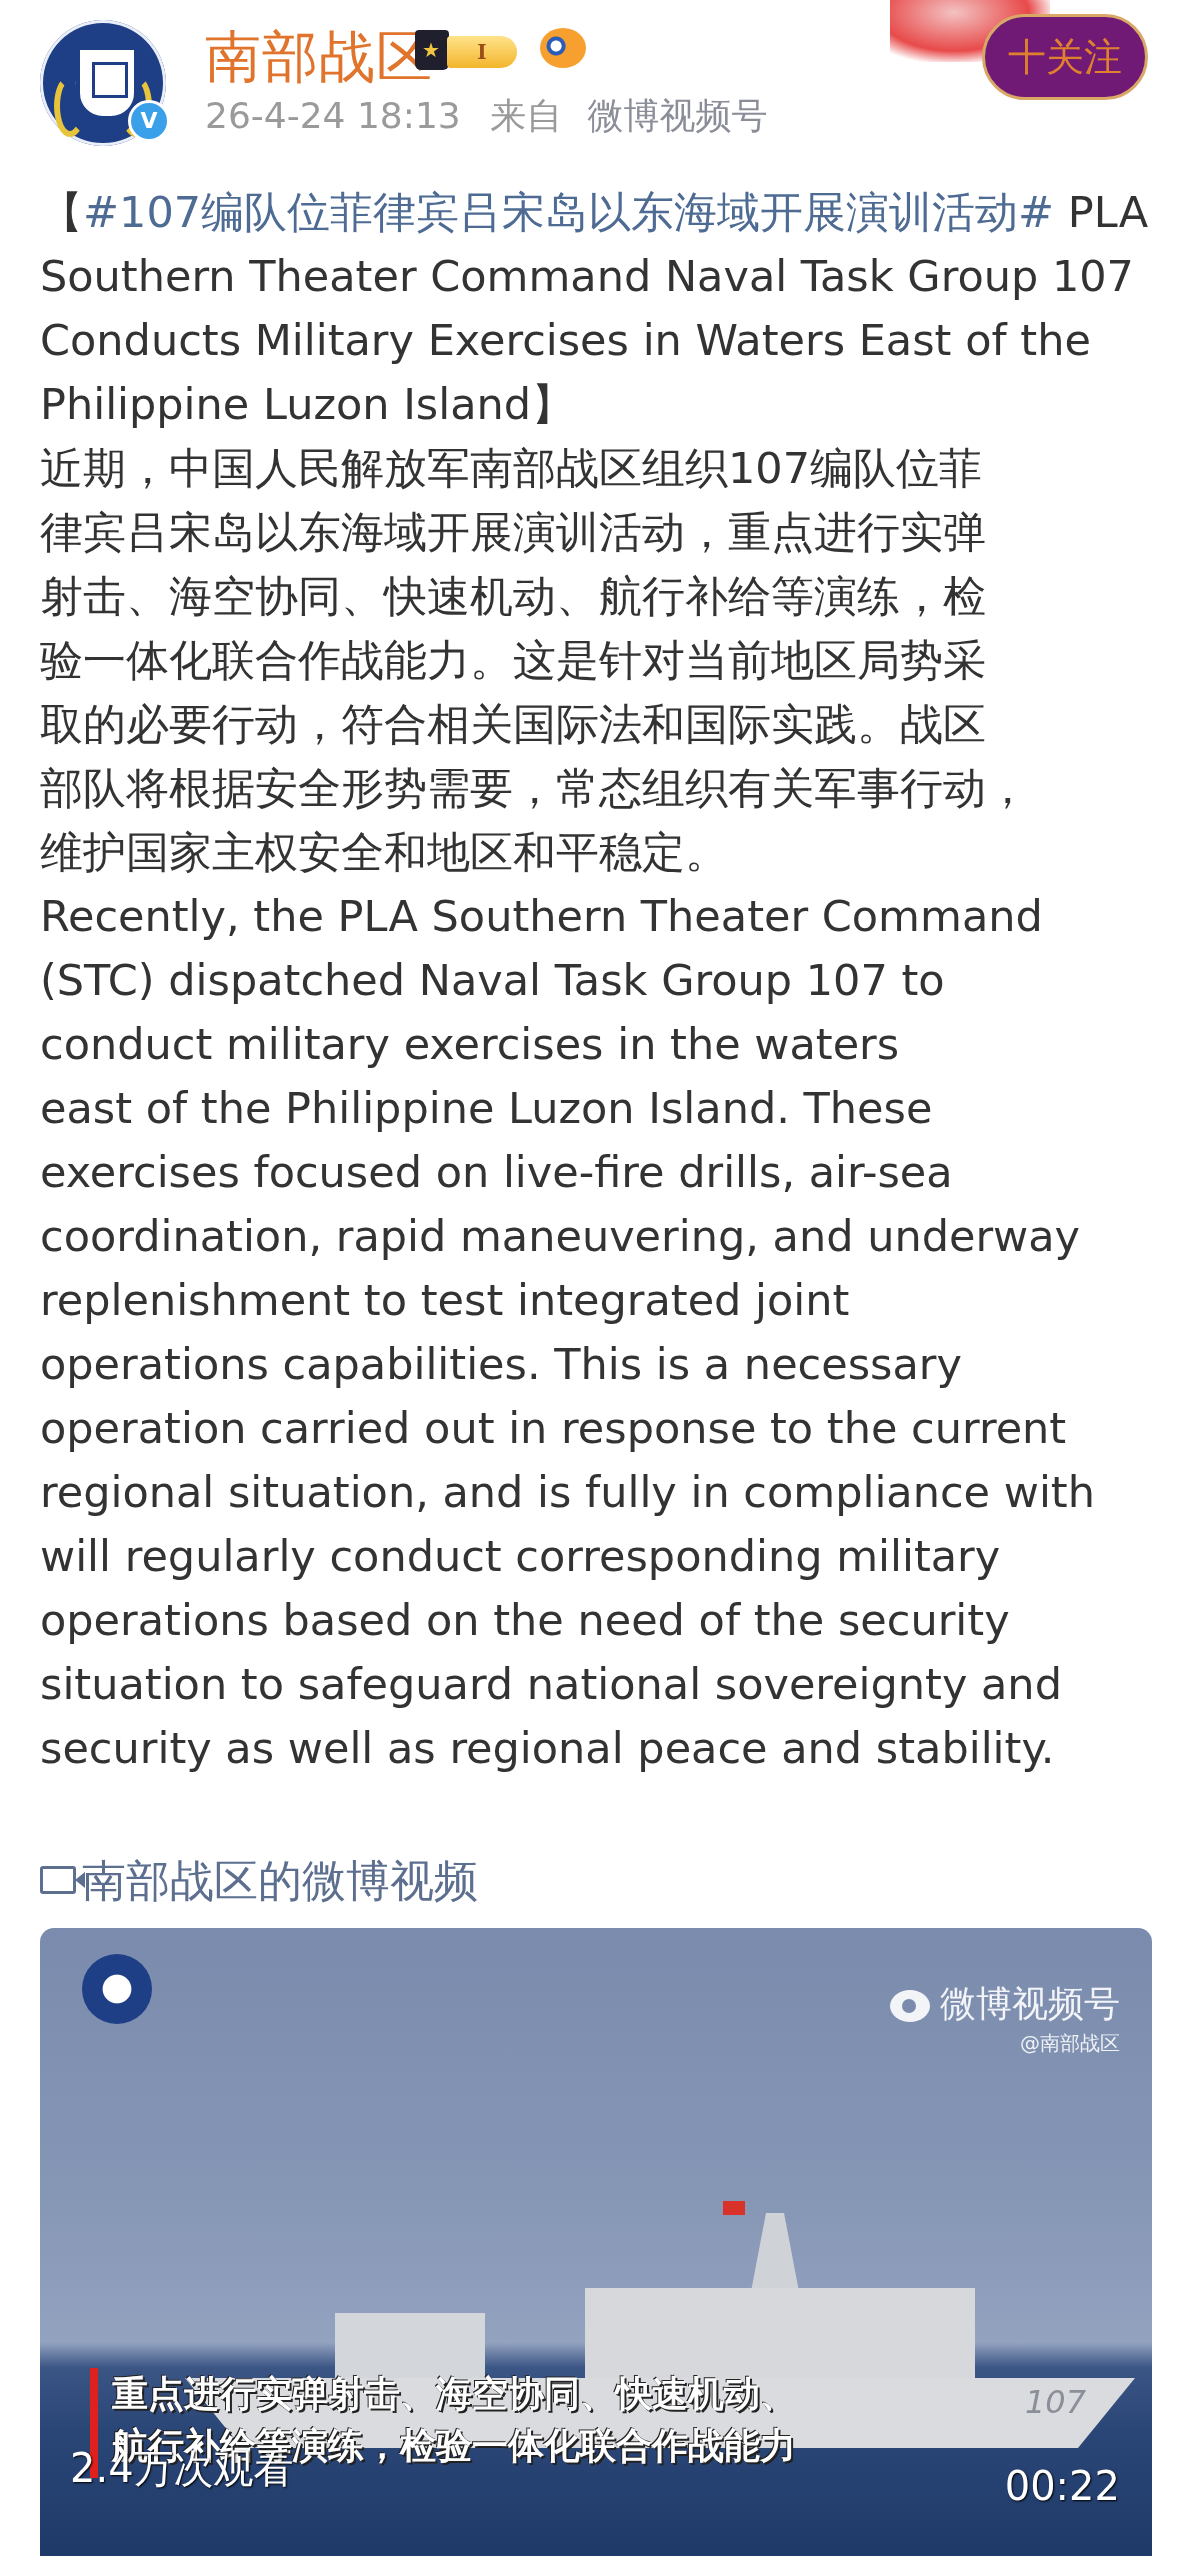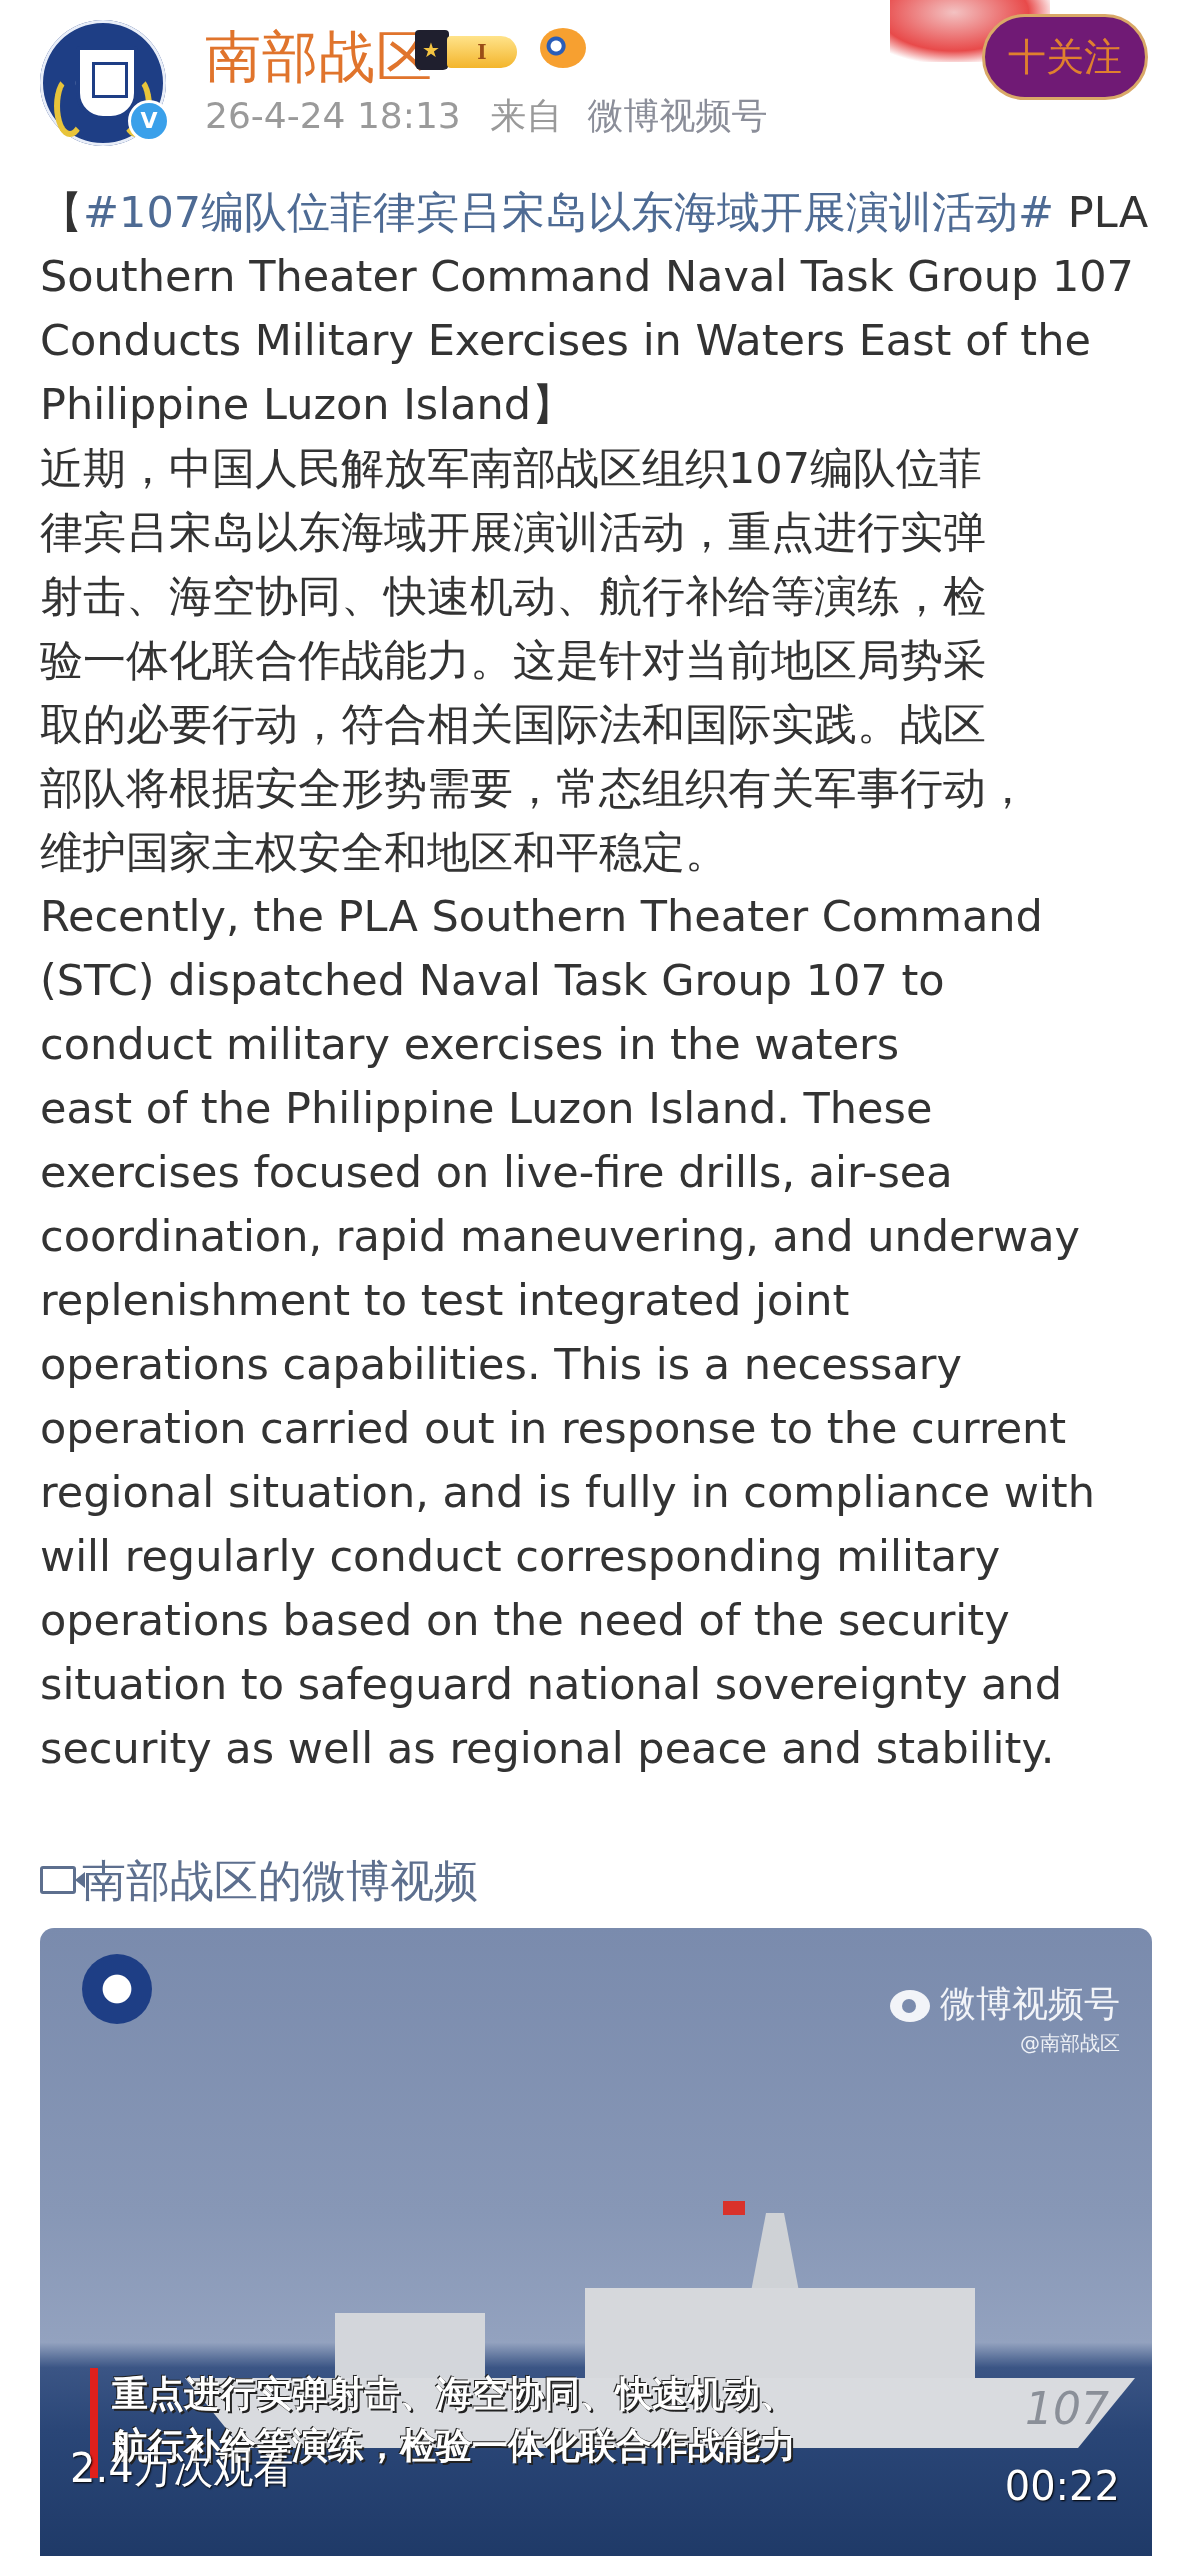--- a/index.html
+++ b/index.html
@@ -61,21 +61,21 @@
   .video .wm .eye:after { content:""; position:absolute; left:12px; top:9px; width:14px; height:14px; border-radius:50%; background:#7a8bad; }
   .video .wm-sub { position:absolute; right:32px; top:102px; color:#eef1f6; font-size:20px; }
   .ship { position:absolute; left:145px; top:285px; width:950px; height:250px; }
   .hull { position:absolute; left:0; top:165px; width:950px; height:70px; background:#d9dbdf;
           clip-path:polygon(0 0,100% 0,94% 100%,6% 100%); }
   .super1 { position:absolute; left:150px; top:100px; width:150px; height:70px; background:#d3d6db; }
   .super2 { position:absolute; left:400px; top:75px; width:390px; height:95px; background:#d6d8dc; }
   .mast { position:absolute; left:560px; top:0px; width:60px; height:110px; background:#cfd2d6;
           clip-path:polygon(35% 0,65% 0,100% 100%,0 100%); }
   .flag { position:absolute; left:538px; top:-12px; width:22px; height:14px; background:#d9322b; }
-  .hullnum { position:absolute; left:840px; top:170px; color:#8a8f98; font-style:italic; font-size:44px; }
+  .hullnum { position:absolute; left:840px; top:170px; color:#8a8f98; font-style:italic; font-size:32px; }
   .sub-bar { position:absolute; left:50px; top:440px; width:8px; height:110px; background:#e0201c; }
   .sub { position:absolute; left:72px; top:440px; color:#ffffff; font-size:36px; font-weight:bold; line-height:52px;
          text-shadow:2px 2px 0 #222,-1px -1px 0 #222; white-space:nowrap; }
   .views { position:absolute; left:30px; top:513px; color:#ffffff; font-size:40px; text-shadow:1px 1px 2px #000; }
   .duration { position:absolute; right:32px; top:535px; color:#ffffff; font-size:40px; text-shadow:1px 1px 2px #000; }
 </style>
 </head>
 <body>
 
 <div class="header">

